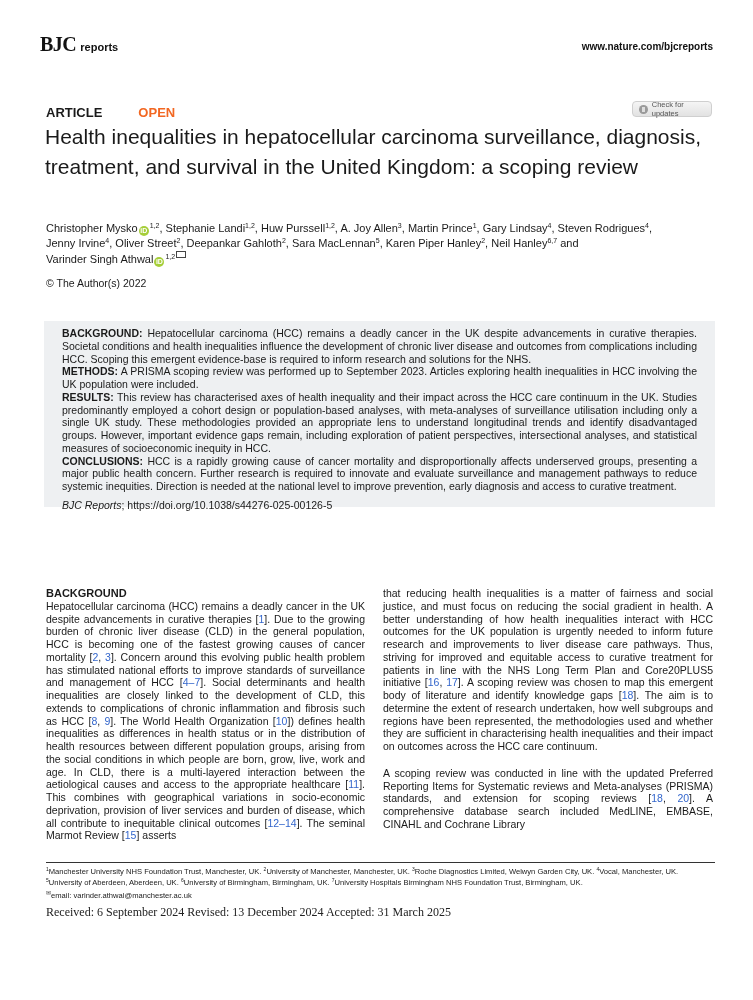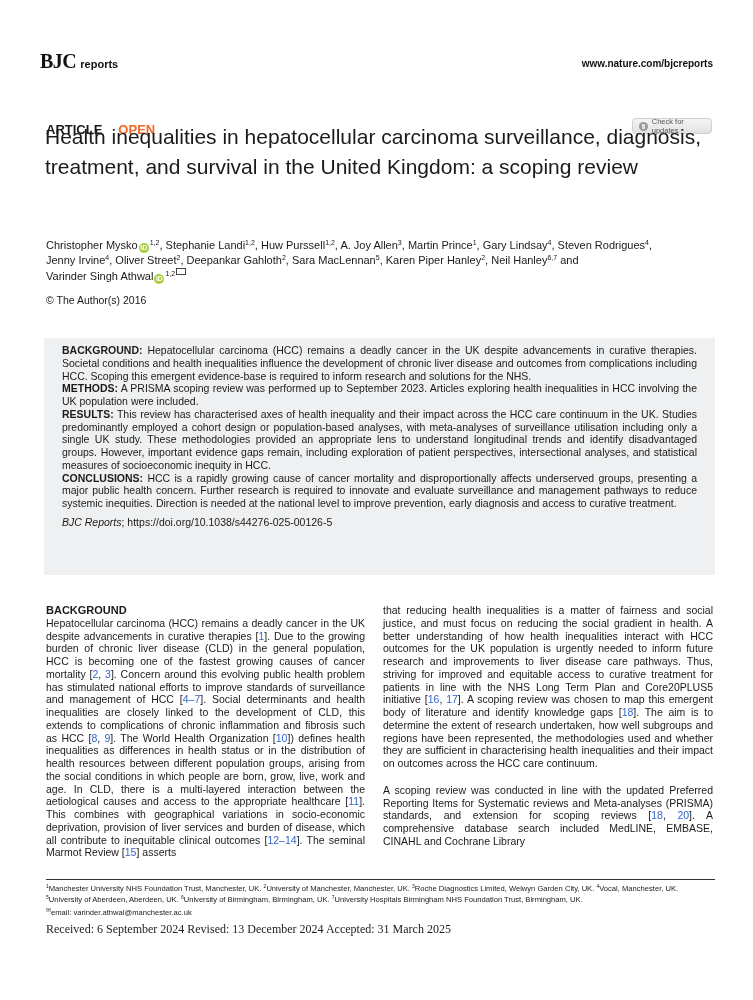--- a/index.html
+++ b/index.html
@@ -1,34 +1,34 @@
 <!DOCTYPE html>
 <html><head>
 <meta charset="utf-8">
 <style>
   html, body { margin: 0; padding: 0; background: #ffffff; }
   body { width: 753px; height: 1000px; position: relative; overflow: hidden; font-family: "Liberation Sans", sans-serif; color: #1a1a1a; }
-  .abs { position: absolute; margin-top: 17px; }
+  .abs { position: absolute; }
   .logo { left: 40px; top: 33px; display: flex; align-items: baseline; gap: 4px; }
   .logo-main { font-family: "Liberation Serif", serif; font-weight: bold; font-size: 20px; letter-spacing: -0.5px; color: #111; }
   .logo-sub { font-family: "Liberation Sans", sans-serif; font-weight: bold; font-size: 11px; color: #111; }
   .site-url { right: 40px; top: 41px; font-size: 10px; font-weight: bold; color: #111; }
-  .article-type { left: 46px; top: 105px; font-size: 13px; font-weight: bold; display: flex; gap: 16px; }
+  .article-type { left: 46px; top: 105px; font-size: 13px; font-weight: bold; display: flex; gap: 36px; }
   .article-label { color: #1a1a1a; }
   .open-label { color: #f26722; }
   .check-updates { right: 41px; top: 101px; width: 80px; height: 16px; border: 1px solid #cfcfcf; background: linear-gradient(#f5f5f5, #e2e2e2); border-radius: 4px; display: flex; align-items: center; gap: 4px; padding-left: 6px; box-sizing: border-box; font-size: 7.5px; color: #555; }
   .check-icon { width: 9px; height: 9px; border-radius: 50%; background: #9a9a9a; position: relative; }
   .check-icon::after { content: ""; position: absolute; left: 3px; top: 2px; width: 3px; height: 5px; background: #ddd; }
   .title { left: 45px; top: 122px; width: 670px; font-size: 21px; line-height: 30px; color: #1a1a1a; font-weight: normal; }
   .authors { left: 46px; top: 221px; width: 670px; font-size: 11px; line-height: 15px; color: #1a1a1a; }
   .authors sup { font-size: 7px; vertical-align: 4px; line-height: 0; }
   .orcid { display: inline-block; width: 10px; height: 10px; border-radius: 50%; background: #a6ce39; color: #fff; font-size: 7px; font-weight: bold; text-align: center; line-height: 10px; vertical-align: -1px; margin: 0 1px; }
   .mail-icon { display: inline-block; width: 8px; height: 5px; border: 1px solid #444; vertical-align: 5px; margin-left: 1px; position: relative; }
   .copyright { left: 46px; top: 277px; font-size: 10.5px; color: #1a1a1a; }
-  .abstract { left: 44px; top: 321px; width: 671px; height: 237px; background: #eef0f2; box-sizing: border-box; padding: 6px 0 0 18px; font-size: 10.5px; line-height: 12.75px; color: #1a1a1a; }
+  .abstract { left: 44px; top: 321px; width: 671px; height: 186px; background: #eef0f2; box-sizing: border-box; padding: 6px 0 0 18px; font-size: 10.5px; line-height: 12.75px; color: #1a1a1a; }
   .abstract p { margin: 0; padding-right: 18px; text-align: justify; }
   .abstract .doi { margin-top: 6px; }
   .abstract b { font-weight: bold; }
   .col { font-size: 10.5px; line-height: 12.75px; color: #1a1a1a; text-align: justify; }
   .col-left { left: 46px; top: 587px; width: 319px; }
   .col-right { left: 383px; top: 587px; width: 330px; }
   .sec-head { font-weight: bold; font-size: 11px; margin: 0; }
   .col p { margin: 0; }
   .ref { color: #3366cc; }
   .gap { height: 14px; }
@@ -53,21 +53,21 @@
 
 <div class="abs check-updates">
   <span class="check-icon"></span>
   <span>Check for updates</span>
 </div>
 
 <h1 class="abs title" style="margin:0">Health inequalities in hepatocellular carcinoma surveillance, diagnosis, treatment, and survival in the United Kingdom: a scoping review</h1>
 
 <div class="abs authors" id="authors"><span>Christopher Mysko</span><span class="orcid">iD</span><sup>1,2</sup>, <span>Stephanie Landi</span><sup>1,2</sup>, <span>Huw Purssell</span><sup>1,2</sup>, <span>A. Joy Allen</span><sup>3</sup>, <span>Martin Prince</span><sup>1</sup>, <span>Gary Lindsay</span><sup>4</sup>, <span>Steven Rodrigues</span><sup>4</sup>, <br><span>Jenny Irvine</span><sup>4</sup>, <span>Oliver Street</span><sup>2</sup>, <span>Deepankar Gahloth</span><sup>2</sup>, <span>Sara MacLennan</span><sup>5</sup>, <span>Karen Piper Hanley</span><sup>2</sup>, <span>Neil Hanley</span><sup>6,7</sup> and <br><span>Varinder Singh Athwal</span><span class="orcid">iD</span><sup>1,2</sup><span class="mail-icon"></span></div>
 
-<div class="abs copyright">© The Author(s) 2016</div>
+<div class="abs copyright">© The Author(s) 2022</div>
 
 <div class="abs abstract">
   <p><b>BACKGROUND:</b> <span>Hepatocellular carcinoma (HCC) remains a deadly cancer in the UK despite advancements in curative therapies. Societal conditions and health inequalities influence the development of chronic liver disease and outcomes from complications including HCC. Scoping this emergent evidence-base is required to inform research and solutions for the NHS.</span></p>
   <p><b>METHODS:</b> <span>A PRISMA scoping review was performed up to September 2023. Articles exploring health inequalities in HCC involving the UK population were included.</span></p>
   <p><b>RESULTS:</b> <span>This review has characterised axes of health inequality and their impact across the HCC care continuum in the UK. Studies predominantly employed a cohort design or population-based analyses, with meta-analyses of surveillance utilisation including only a single UK study. These methodologies provided an appropriate lens to understand longitudinal trends and identify disadvantaged groups. However, important evidence gaps remain, including exploration of patient perspectives, intersectional analyses, and statistical measures of socioeconomic inequity in HCC.</span></p>
   <p><b>CONCLUSIONS:</b> <span>HCC is a rapidly growing cause of cancer mortality and disproportionally affects underserved groups, presenting a major public health concern. Further research is required to innovate and evaluate surveillance and management pathways to reduce systemic inequities. Direction is needed at the national level to improve prevention, early diagnosis and access to curative treatment.</span></p>
   <p class="doi"><i>BJC Reports</i><span>; https://doi.org/10.1038/s44276-025-00126-5</span></p>
 </div>
 
 <div class="abs col col-left">

